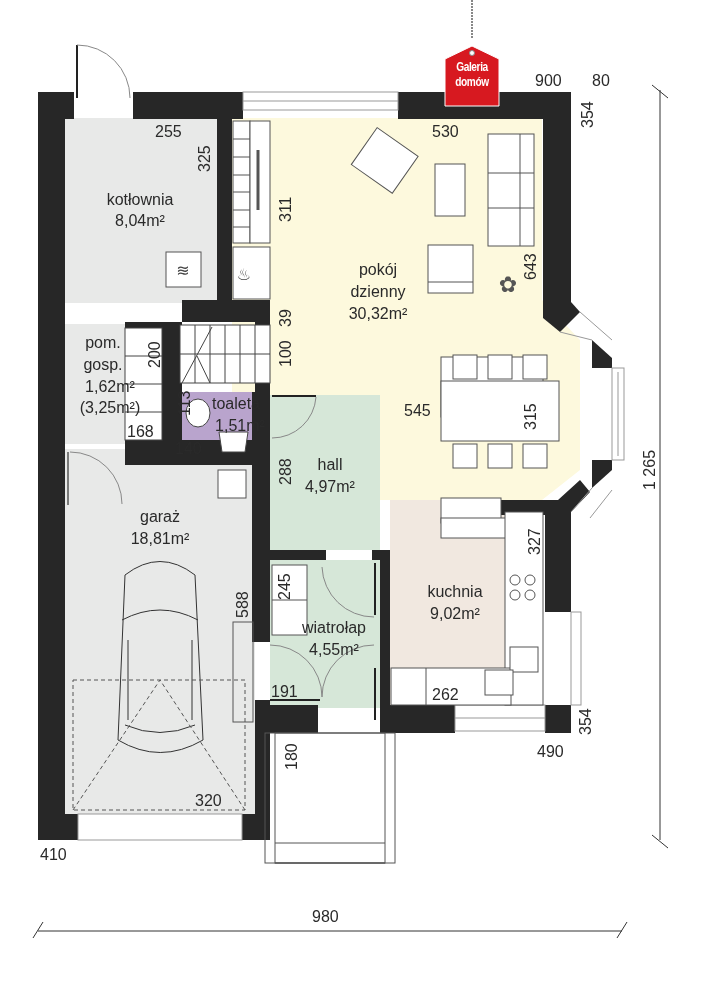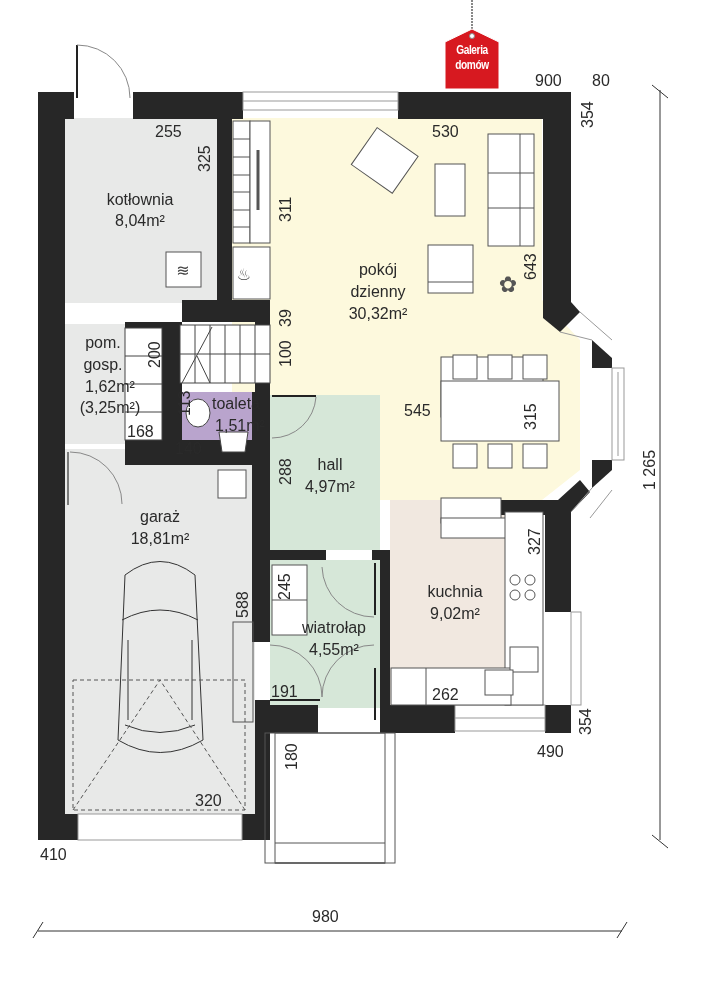--- a/index.html
+++ b/index.html
@@ -1,21 +1,21 @@
 <!DOCTYPE html>
 <html><head>
 <meta charset="utf-8">
 <style>
   html,body{margin:0;padding:0;background:#ffffff;}
   body{width:701px;height:984px;position:relative;overflow:hidden;font-family:"Liberation Sans",sans-serif;}
   svg{position:absolute;left:0;top:0;}
   .lbl{font-family:"Liberation Sans",sans-serif;fill:#2a2a2a;}
   .room{font-size:16px;}
   .dim{font-size:16px;}
-  .logo{position:absolute;left:444px;top:28px;width:56px;height:62px;}
+  .logo{position:absolute;left:444px;top:45px;width:56px;height:62px;}
   .logo-text{position:absolute;left:0;top:14px;width:56px;text-align:center;color:#fff;font-family:"Liberation Sans",sans-serif;font-weight:bold;font-size:13px;line-height:15px;letter-spacing:-0.5px;transform:scaleX(0.78);transform-origin:center;}
 </style>
 </head>
 <body>
 
 <svg width="701" height="984" viewBox="0 0 701 984" xmlns="http://www.w3.org/2000/svg">
 
   <line x1="472" y1="0" x2="472" y2="38" stroke="#888" stroke-width="2" stroke-dasharray="2,1"></line>
 
   <rect x="65" y="118" width="152" height="185" fill="#e8e9e8"></rect>

